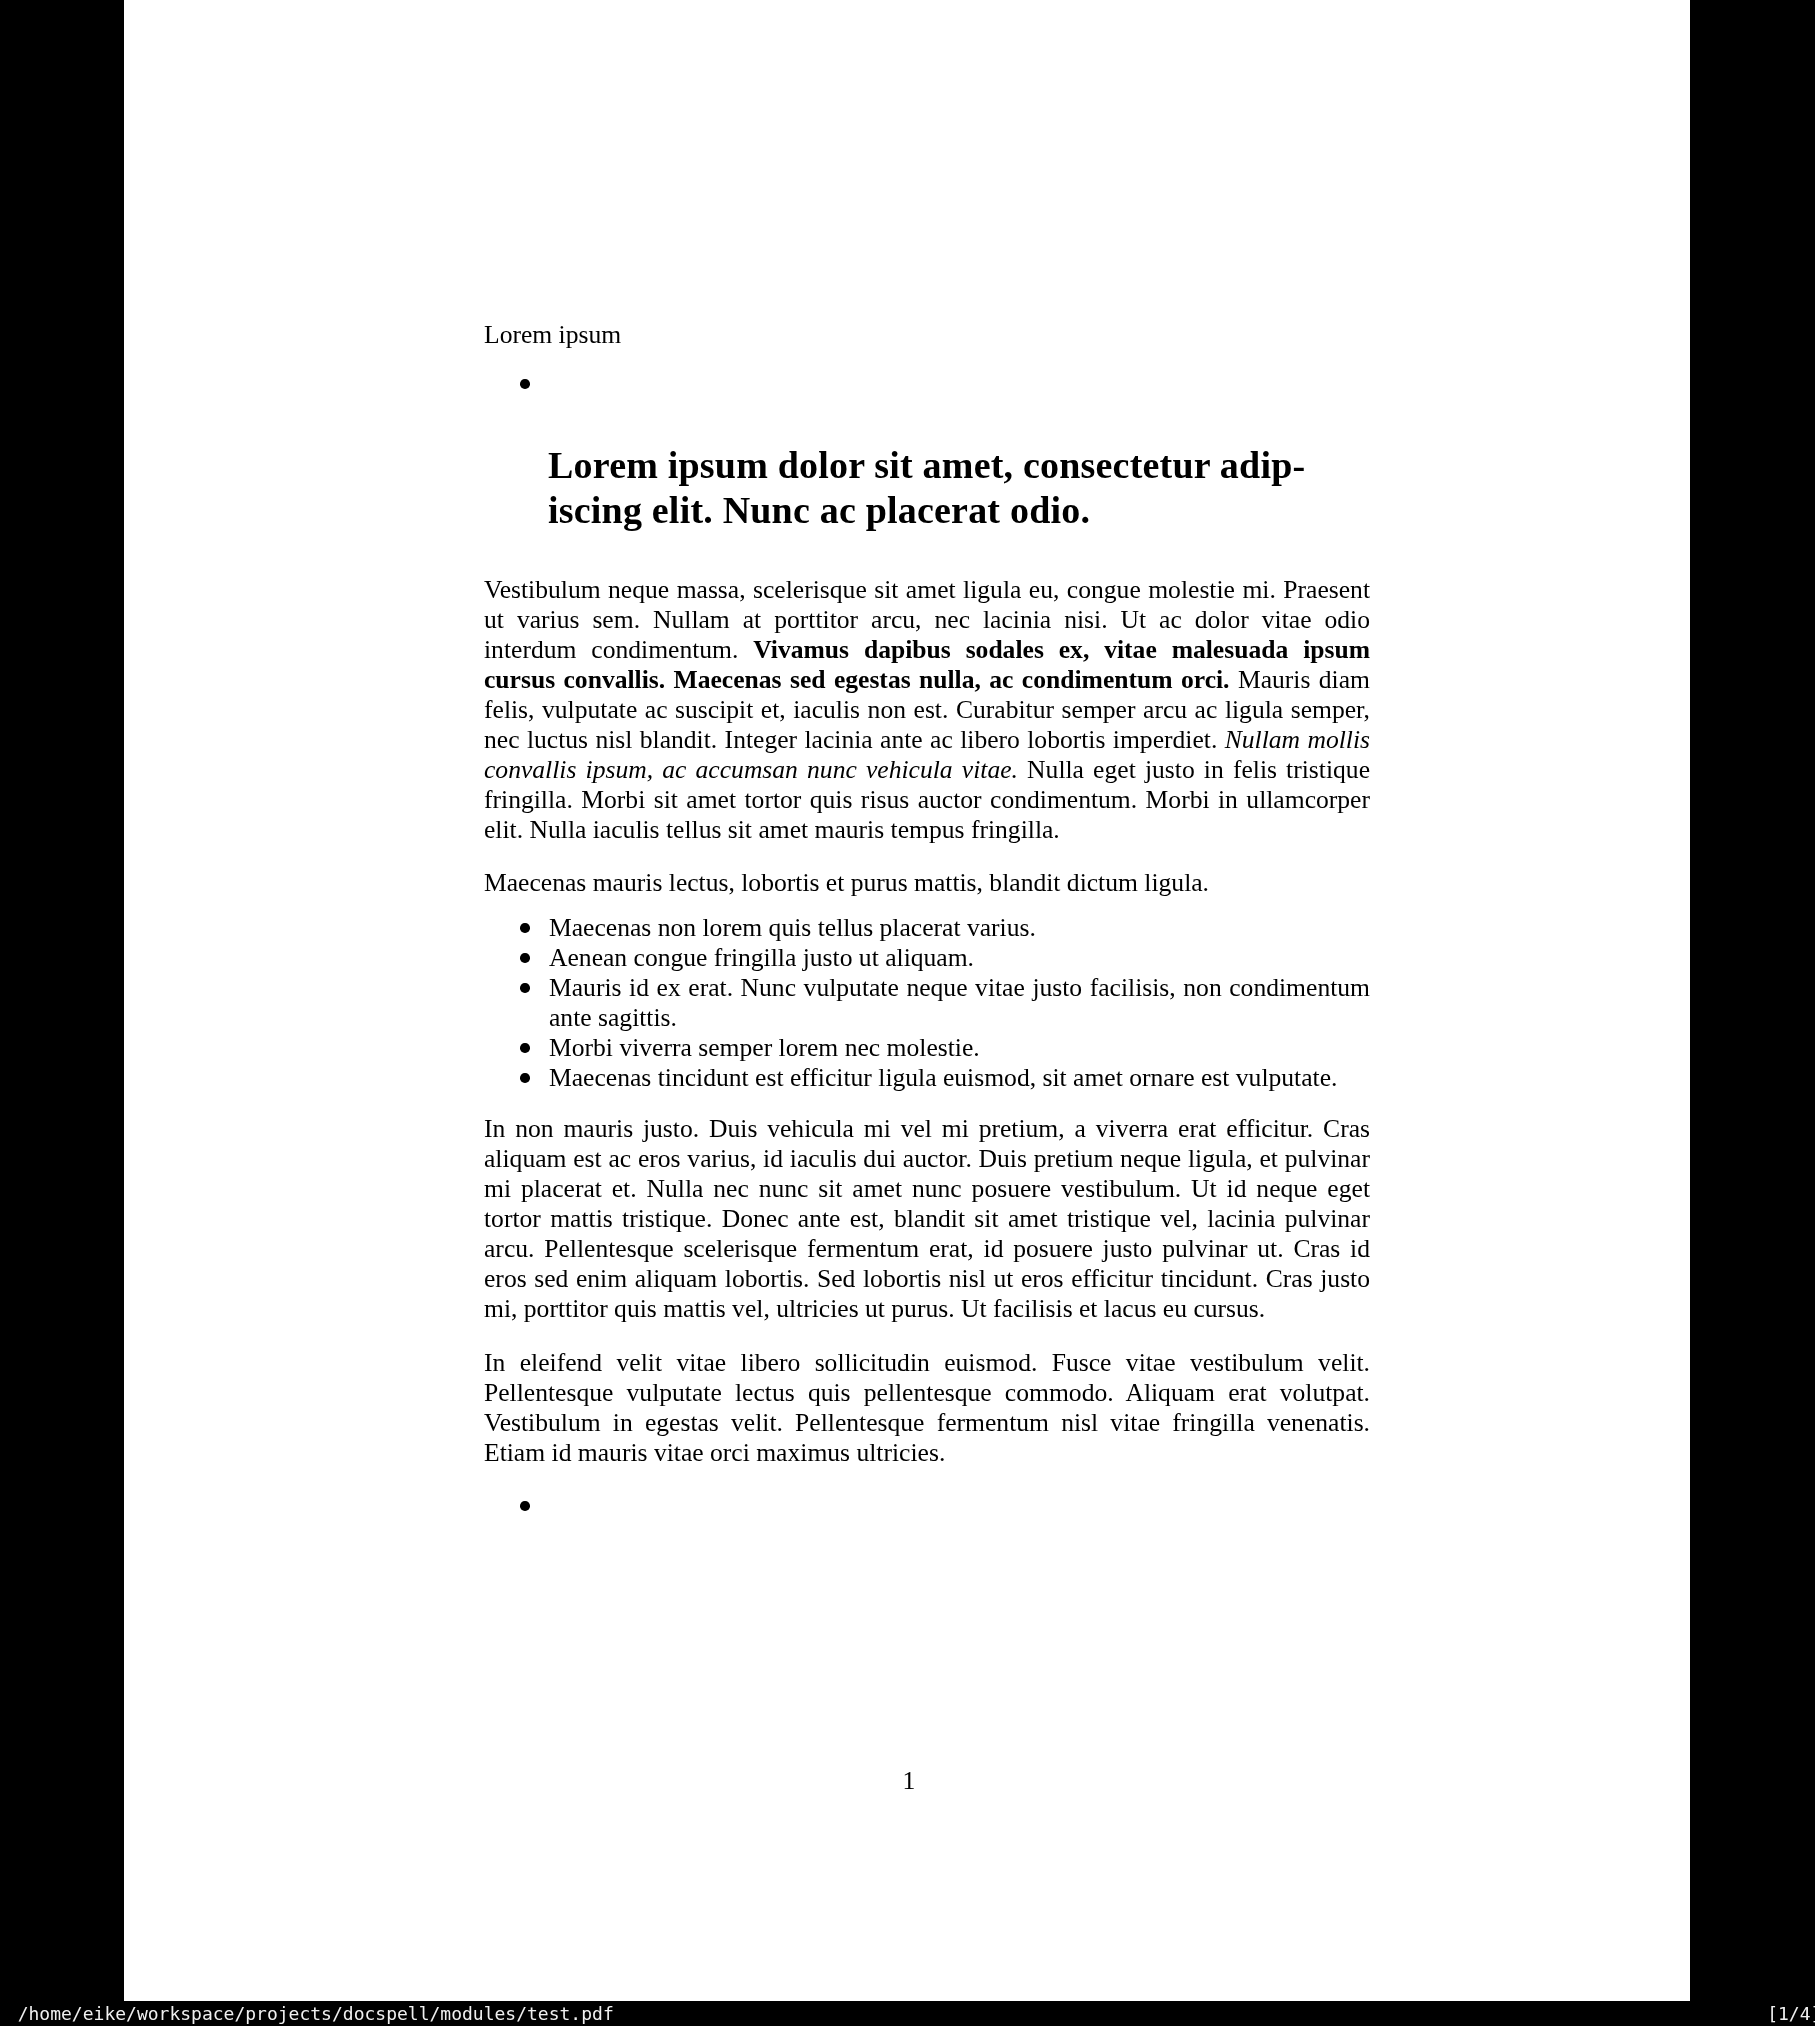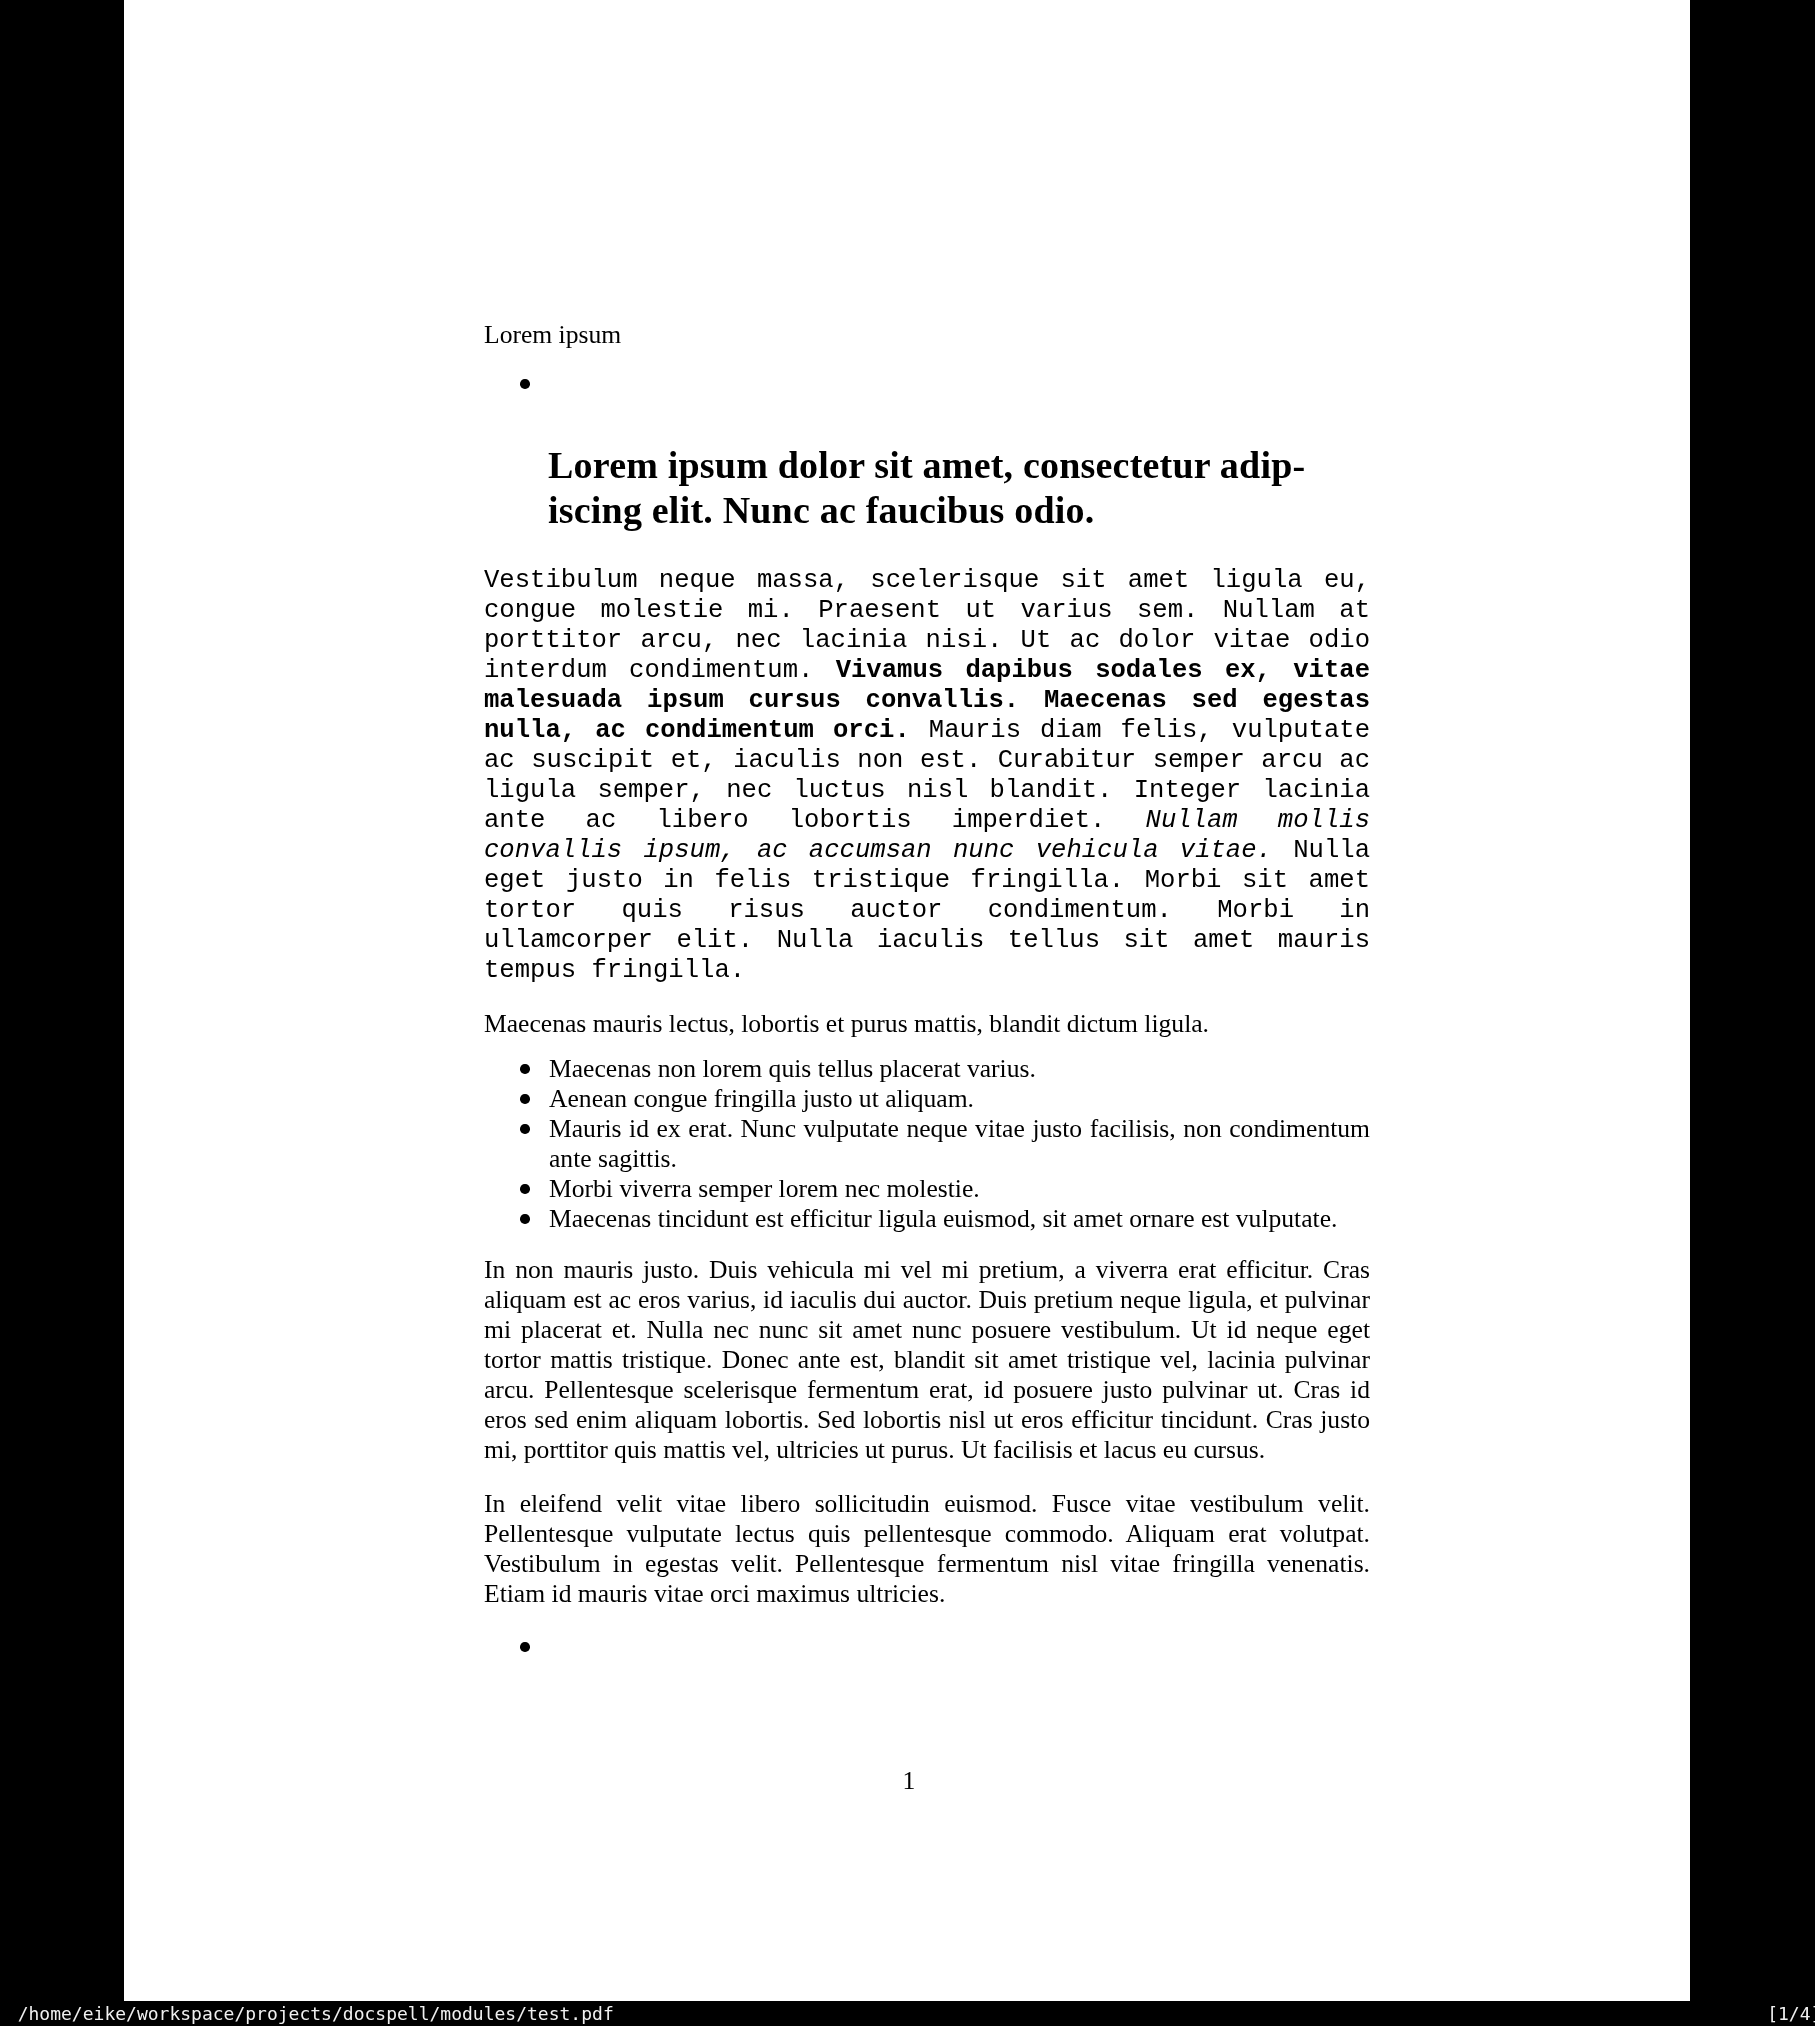--- a/index.html
+++ b/index.html
@@ -59,21 +59,21 @@
     line-height: 45px;
     font-weight: bold;
     letter-spacing: 0.2px;
   }
   .para {
     font-size: 25.6px;
     line-height: 30px;
     text-align: justify;
     margin: 0;
   }
-  .para1 { margin-top: 33px; font-family: Liberation Mono, monospace; }
+  .para1 { margin-top: 42px; }
   .para2 { margin-top: 23px; }
   .para3 { margin-top: 21px; }
   .para4 { margin-top: 24px; }
   .seg-normal { font-weight: normal; font-style: normal; }
   .seg-bold   { font-weight: bold;   font-style: normal; }
   .seg-italic { font-weight: normal; font-style: italic; }
   .doc-list {
     margin-top: 15px;
   }
   .list-item {
@@ -127,21 +127,21 @@
   <div class="textblock">
 
     <div class="lead">Lorem ipsum</div>
 
     <div class="bullet-row">
       <span class="dot"></span>
     </div>
 
     <div class="heading">
       <div>Lorem ipsum dolor sit amet, consectetur adip-</div>
-      <div>iscing elit.  Nunc ac faucibus odio.</div>
+      <div>iscing elit.  Nunc ac placerat odio.</div>
     </div>
 
     <p class="para para1"><span class="seg-normal">Vestibulum neque massa, scelerisque sit amet ligula eu, congue molestie mi. Praesent ut varius sem. Nullam at porttitor arcu, nec lacinia nisi. Ut ac dolor vitae odio interdum condimentum. </span><span class="seg-bold">Vivamus dapibus sodales ex, vitae malesuada ipsum cursus convallis. Maecenas sed egestas nulla, ac condimentum orci. </span><span class="seg-normal">Mauris diam felis, vulputate ac suscipit et, iaculis non est. Curabitur semper arcu ac ligula semper, nec luctus nisl blandit. Integer lacinia ante ac libero lobortis imperdiet. </span><span class="seg-italic">Nullam mollis convallis ipsum, ac accumsan nunc vehicula vitae. </span><span class="seg-normal">Nulla eget justo in felis tristique fringilla. Morbi sit amet tortor quis risus auctor condimentum. Morbi in ullamcorper elit. Nulla iaculis tellus sit amet mauris tempus fringilla.</span></p>
 
     <p class="para para2">Maecenas mauris lectus, lobortis et purus mattis, blandit dictum ligula.</p>
 
     <div class="doc-list">
         <div class="list-item"><span class="dot"></span><span>Maecenas non lorem quis tellus placerat varius.</span></div>
         <div class="list-item"><span class="dot"></span><span>Aenean congue fringilla justo ut aliquam.</span></div>
         <div class="list-item"><span class="dot"></span><span>Mauris id ex erat. Nunc vulputate neque vitae justo facilisis, non condimentum ante sagittis.</span></div>

